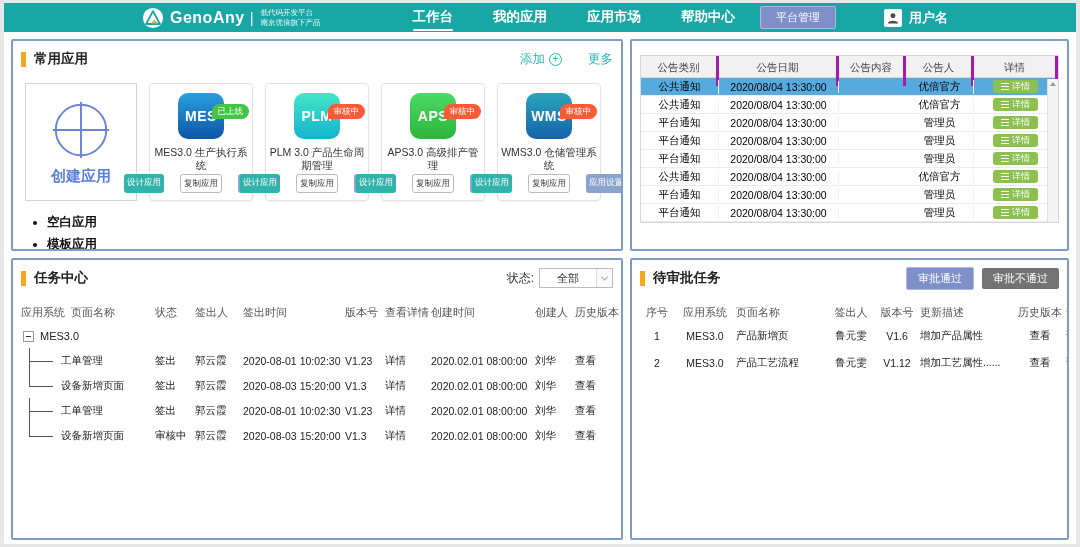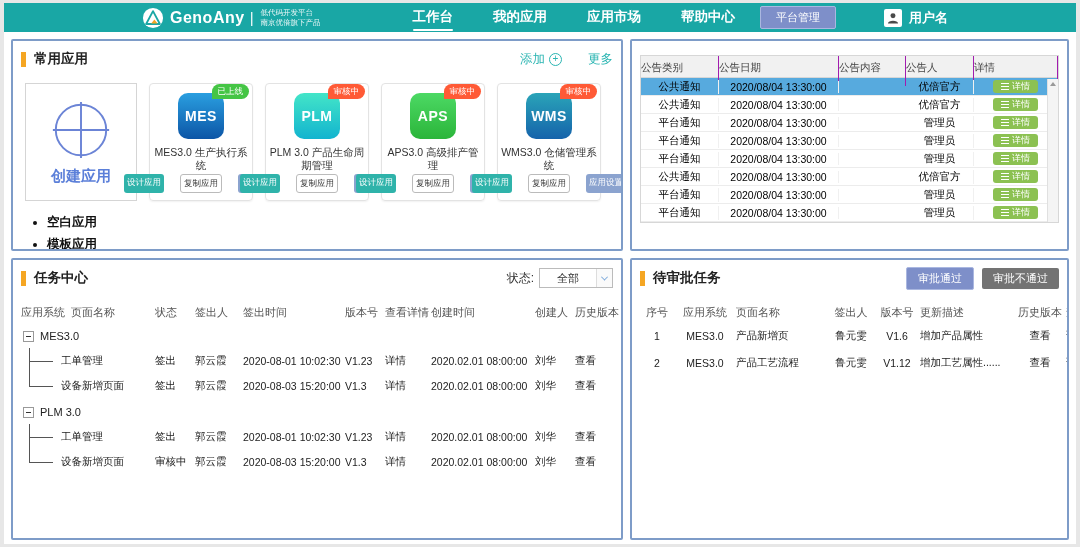--- a/index.html
+++ b/index.html
@@ -33,35 +33,35 @@
   .head-right { margin-left:auto; display:flex; align-items:center; gap:26px; color:#2ab5b2; font-size:12.5px; }
   .tlink { display:flex; align-items:center; gap:4px; cursor:pointer; color:#2ab5b2; }
   .circ-ico { width:13px; height:13px; border:1px solid #2ab5b2; border-radius:50%; display:flex; align-items:center; justify-content:center; font-size:10px; line-height:1; }
 
   
   .cards-row { display:flex; gap:12px; margin-top:12px; padding-left:4px; }
   .create-card { width:112px; height:118px; border:1px solid #d5d5d5; display:flex; flex-direction:column; align-items:center; justify-content:center; cursor:pointer; }
   .create-label { color:#5b7fd9; font-weight:bold; font-size:15px; margin-top:5px; }
   .app-card { width:104px; height:118px; border:1px solid #e3e3e3; border-radius:4px; box-shadow:0 1px 2px rgba(0,0,0,.06); position:relative; display:flex; flex-direction:column; align-items:center; padding-top:9px; }
   .app-icon { width:46px; height:46px; border-radius:10px; color:#fff; font-weight:bold; font-size:14px; display:flex; align-items:center; justify-content:center; letter-spacing:.5px; }
-  .badge { position:absolute; top:0; right:3px; font-size:8.5px; color:#fff; padding:1.5px 6px; border-radius:8px 8px 8px 0; }
+  .badge { position:absolute; top:20px; right:3px; font-size:8.5px; color:#fff; padding:1.5px 6px; border-radius:8px 8px 8px 0; }
   .app-name { font-size:10.5px; color:#333; margin-top:7px; text-align:center; line-height:13px; height:26px; padding:0 2px; }
   .mini-row { display:flex; gap:16px; margin-top:2px; }
   .mini-btn { font-size:8.5px; padding:2.5px 3px; border-radius:3px; cursor:pointer; white-space:nowrap; }
   .mb-design { background:#2fb3aa; color:#fff; }
   .mb-copy { background:#fff; border:1px solid #bbb; color:#333; }
   .mb-set { background:#8ba3cf; color:#fff; }
   .bullet-list { margin-top:10px; padding-left:26px; }
   .bullet-list li { font-size:12.5px; font-weight:bold; color:#111; line-height:22px; }
 
   
   .ann-table { margin-top:8px; border:1px solid #d7d7d7; font-size:10.5px; position:relative; }
   .ann-head, .ann-row { display:grid; grid-template-columns:78px 120px 1fr 68px 84px; align-items:center; }
   .ann-head { background:#f1f1f1; height:22px; color:#444; border-bottom:1px solid #d7d7d7; }
-  .ann-head > div { border-right:1px solid #a21caf; line-height:22px; height:30px; }
+  .ann-head > div { text-align:center; border-right:3px solid #a21caf; line-height:22px; height:30px; }
   .ann-row { height:18px; border-bottom:1px solid #ececec; background:#fff; }
   .ann-row > div { text-align:center; border-right:1px solid #f0f0f0; overflow:hidden; white-space:nowrap; }
   .ann-row.selected { background:#57aade; }
   .detail-btn { display:inline-flex; align-items:center; gap:3px; background:#8cc152; color:#fff; font-size:9px; padding:2px 8px; border-radius:3px; cursor:pointer; line-height:1; }
   .list-glyph { width:8px; height:7px; background:repeating-linear-gradient(180deg,#fff 0 1px,transparent 1px 3px); }
   .ann-scroll { position:absolute; top:23px; right:0; bottom:0; width:11px; background:#f4f4f4; border-left:1px solid #e0e0e0; }
   .scroll-up { width:0; height:0; border-left:3px solid transparent; border-right:3px solid transparent; border-bottom:4px solid #999; margin:3px auto 0; }
 
   
   .tc-head-row, .tc-row { display:grid; grid-template-columns:50px 84px 40px 48px 102px 40px 46px 104px 40px 38px; align-items:center; font-size:10.5px; color:#222; }
@@ -376,24 +376,20 @@
         <div>签出</div>
         <div>郭云霞</div>
         <div>2020-08-03 15:20:00</div>
         <div>V1.3</div>
         <div>详情</div>
         <div>2020.02.01 08:00:00</div>
         <div>刘华</div>
         <div>查看</div>
       </div>
 
-      <div class="tc-group-row">
-        <span class="expander"></span>
-        <span>PLM 3.0</span>
-      </div>
       <div class="tc-row">
         <div class="tc-pagecell">
             <span class="conn"></span>
             <span>工单管理</span>
           </div>
         <div>签出</div>
         <div>郭云霞</div>
         <div>2020-08-01 10:02:30</div>
         <div>V1.23</div>
         <div>详情</div>

